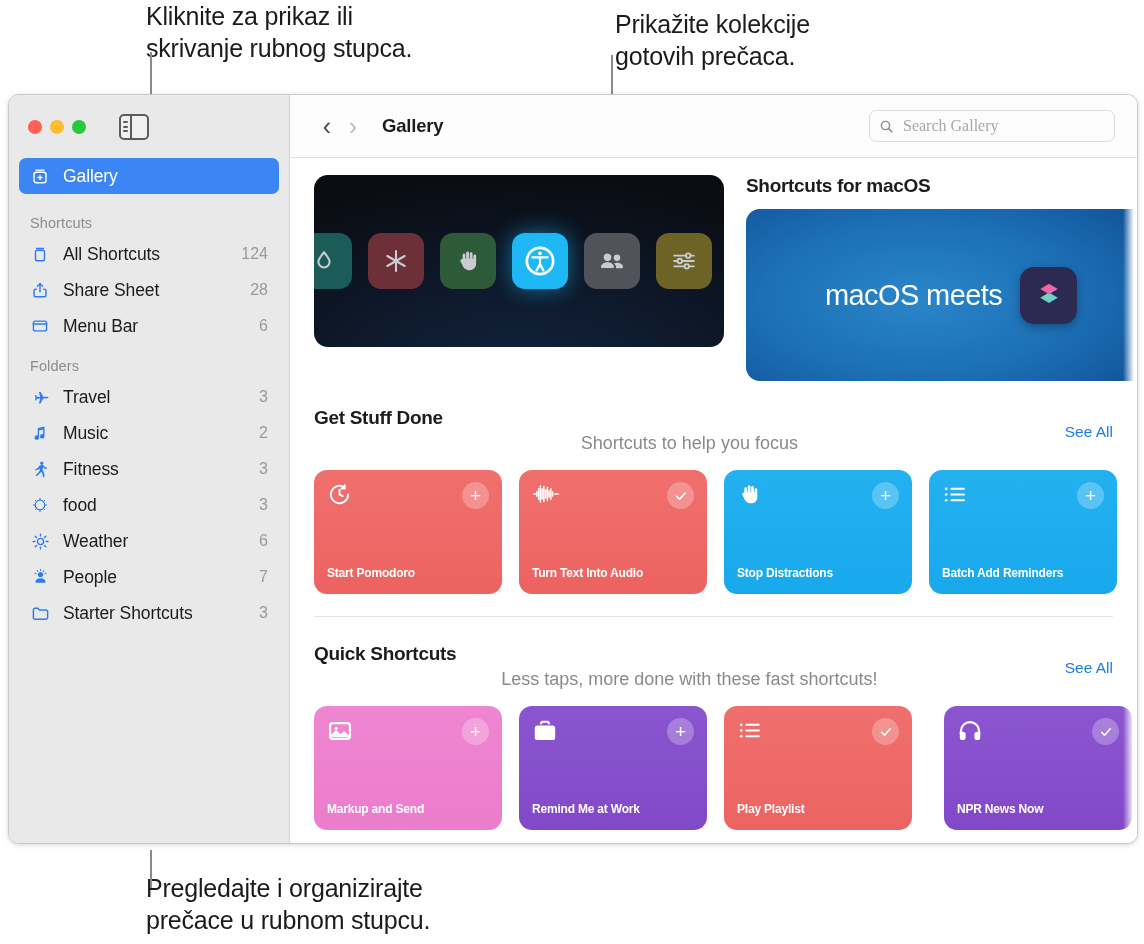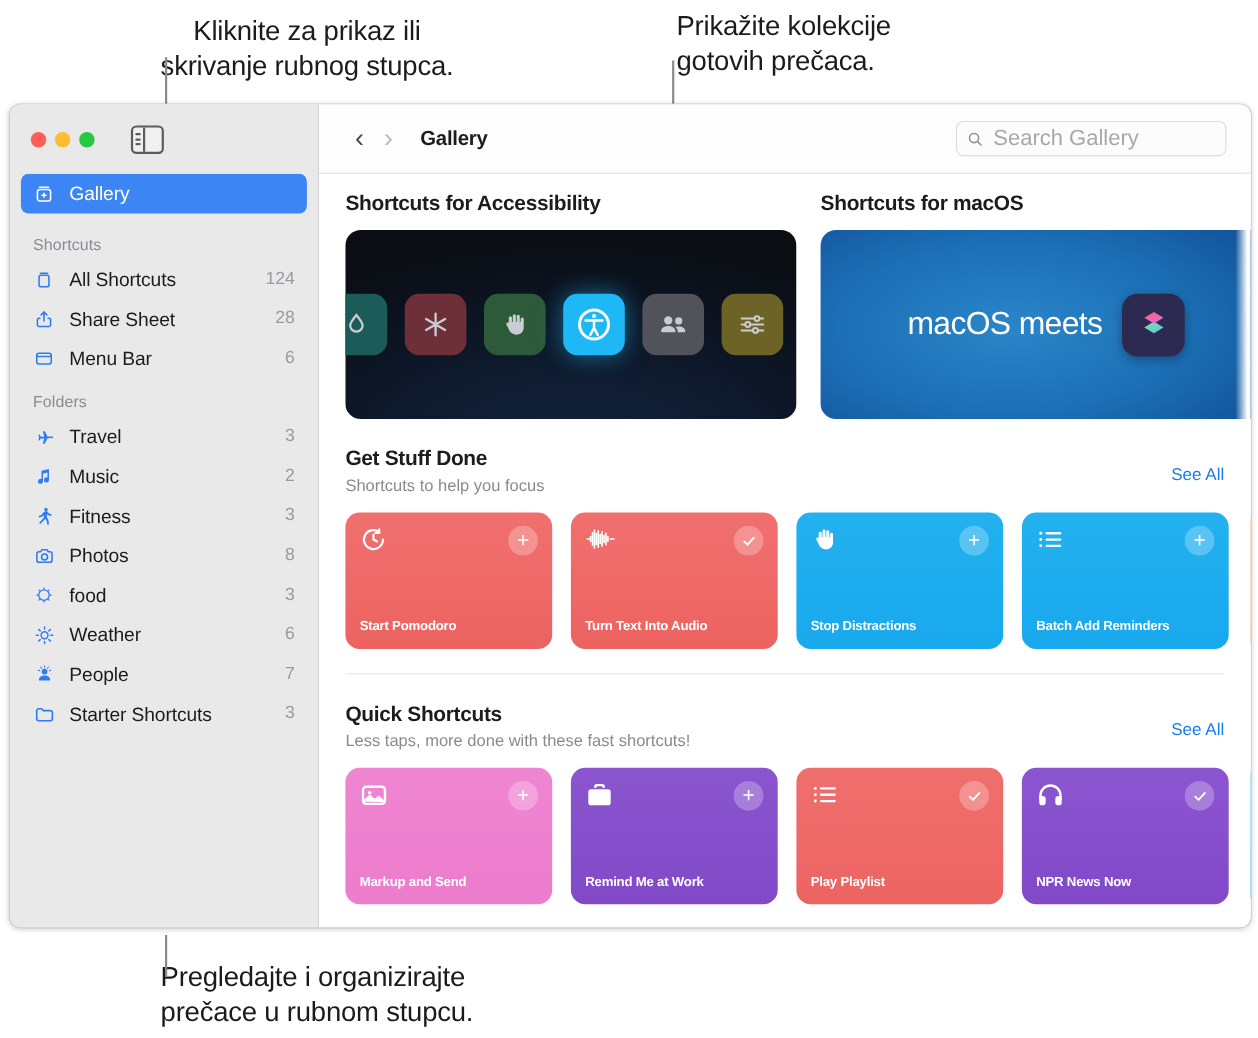--- a/index.html
+++ b/index.html
@@ -14,21 +14,21 @@
 
   
   .callout{
     position:absolute;
     color:#1b1b1b;
     font-size:25px;
     line-height:32px;
     white-space:pre-line;
     letter-spacing:-0.2px;
   }
-  #callout-sidebar-toggle{left:146px;top:12px;text-align:center;}
+  #callout-sidebar-toggle{left:146px;top:0;}
   #callout-gallery{left:615px;top:8px;}
   #callout-bottom{left:146px;top:872px;}
 
   .leader{
     position:absolute;
     background:#8a8a8a;
     width:2px;
   }
   #leader-sidebar-toggle{left:150px;top:52px;height:62px;}
   #leader-gallery{left:611px;top:55px;height:163px;}
@@ -156,21 +156,21 @@
     border:1px solid #dcdcdc;
     border-radius:7px;
     background:#fcfcfc;
     display:flex;align-items:center;
     padding:0 9px;
     box-sizing:border-box;
   }
   .searchbox .mag{margin-right:7px;display:flex;align-items:center;color:#8e8e93;}
   .searchbox input{
     border:0;outline:0;background:transparent;
-    font-family:Liberation Sans, sans-serif;font-size:20px;color:#1c1c1e;width:100%;
+    font-family:Liberation Serif, serif;font-size:16px;color:#1c1c1e;width:100%;
   }
   .searchbox input::placeholder{color:#a7a7ac;}
 
   .content{
     flex:1;overflow:hidden;position:relative;
     padding:0 0 0 24px;
   }
 
   
   .banner-row{display:flex;gap:22px;padding-top:17px;}
@@ -225,21 +225,21 @@
   
   .section{padding-top:26px;}
   .sec-divider{
     height:1px;background:#e4e4e4;margin:22px 24px 0 0;
   }
   .sec-head{display:flex;align-items:flex-start;padding-right:24px;}
   .sec-titles{flex:1;}
   .sec-title{
     font-size:19px;font-weight:bold;color:#1c1c1e;letter-spacing:-0.3px;
   }
-  .sec-sub{font-size:15px;color:#8a8a8e;margin-top:4px;}
+  .sec-sub{font-size:18px;color:#8a8a8e;margin-top:4px;text-align:center;}
   .see-all{
     font-size:15.5px;color:#1a7bf0;cursor:pointer;margin-top:16px;white-space:nowrap;
   }
 
   .card-row{display:flex;gap:17px;margin-top:16px;}
   .card{
     flex:0 0 188px;height:124px;border-radius:13px;
     position:relative;padding:12px 13px;box-sizing:border-box;
     display:flex;flex-direction:column;justify-content:space-between;
     cursor:pointer;overflow:hidden;
@@ -257,21 +257,21 @@
     letter-spacing:-0.2px;
   }
   .card.partial{flex:0 0 30px;}
 
   .c-red{background:linear-gradient(180deg,#f0706e 0%,#ec6361 100%);}
   .c-blue{background:linear-gradient(180deg,#23b1f0 0%,#18a8ec 100%);}
   .c-orange{background:linear-gradient(180deg,#f5a44e 0%,#f29a41 100%);}
   .c-pink{background:linear-gradient(180deg,#ef86d2 0%,#ec7ccc 100%);}
   .c-purple{background:linear-gradient(180deg,#8b55cf 0%,#8149c7 100%);}
   .c-red2{background:linear-gradient(180deg,#ef6f6d 0%,#ec6462 100%);}
-  .c-purple2{background:linear-gradient(180deg,#8c55d0 0%,#8149c8 100%);}
+  .c-purple2{background:linear-gradient(180deg,#8c55d0 0%,#8149c8 100%);margin-left:15px;}
 
   .fade-right{
     position:absolute;right:0;top:0;bottom:0;width:14px;
     background:linear-gradient(90deg,rgba(255,255,255,0),#ffffff 78%);
     pointer-events:none;
   }
 </style>
 </head>
 <body>
 
@@ -382,30 +382,20 @@
         <span class="ic">
           <svg width="18" height="18" viewBox="0 0 24 24" fill="currentColor">
             <circle cx="14.4" cy="4.2" r="2.1"></circle>
             <path d="M12.9 7.1c-1 .2-1.9.8-2.5 1.7L8.8 11l-2.6.9a1 1 0 0 0 .6 1.9l3-1c.3-.1.6-.3.8-.6l.7-1 .7 2.6-2.6 3.1-2.6 2.6a1.1 1.1 0 1 0 1.6 1.5l3.3-3.3 2.1-2.1 1.5 3 .5 3.1a1.1 1.1 0 0 0 2.2-.3l-.5-3.6c0-.3-.1-.5-.2-.7l-2-4 .9-3.4 1.4 1.6c.2.2.5.4.8.4h2a1 1 0 0 0 0-2h-1.6l-2.3-2.7c-.6-.7-1.6-1-2.5-.9z"></path>
           </svg>
         </span>
         <span class="label">Fitness</span>
         <span class="count">3</span>
       </div>
 
-      <div class="nav-row">
-        <span class="ic">
-          <svg width="19" height="19" viewBox="0 0 24 24" fill="none" stroke="currentColor" stroke-width="1.8" stroke-linecap="round" stroke-linejoin="round">
-            <path d="M3.2 9.4a2.4 2.4 0 0 1 2.4-2.4h2l1.3-2.2h6l1.3 2.2h2a2.4 2.4 0 0 1 2.4 2.4v7.4a2.4 2.4 0 0 1-2.4 2.4H5.6a2.4 2.4 0 0 1-2.4-2.4z"></path>
-            <circle cx="12" cy="13" r="3.4"></circle>
-          </svg>
-        </span>
-        <span class="label">Photos</span>
-        <span class="count">8</span>
-      </div>
 
       <div class="nav-row">
         <span class="ic">
           <svg width="18" height="18" viewBox="0 0 24 24" fill="none" stroke="currentColor" stroke-width="1.6">
             <circle cx="12" cy="12" r="6.4"></circle>
             <g stroke-width="1.3" stroke-linecap="round">
               <path d="M12 3.2v1.8M12 19v1.8M3.2 12h1.8M19 12h1.8M5.8 5.8l1.3 1.3M16.9 16.9l1.3 1.3M18.2 5.8l-1.3 1.3M7.1 16.9l-1.3 1.3"></path>
             </g>
           </svg>
         </span>
@@ -467,21 +457,20 @@
         </span>
         <input type="text" placeholder="Search Gallery" style="">
       </div>
     </div>
 
     <div class="content">
 
       <div class="banner-row">
 
         <div class="banner-block">
-          <div class="banner-title">Shortcuts for Accessibility</div>
           <div class="banner-card banner-a">
             <div class="icon-strip">
               <div class="app-ic teal">
                 <svg width="26" height="26" viewBox="0 0 24 24" fill="none" stroke="currentColor" stroke-width="1.9">
                     <path d="M12 4c3 3.6 5.2 6.2 5.2 8.8A5.2 5.2 0 0 1 12 18a5.2 5.2 0 0 1-5.2-5.2C6.8 10.2 9 7.6 12 4z"></path>
                   </svg>
               </div>
               <div class="app-ic maroon">
                 <svg width="28" height="28" viewBox="0 0 24 24" fill="none" stroke="currentColor" stroke-width="1.8" stroke-linecap="round">
                     <path d="M12 3.5v17M4.6 7.7l14.8 8.6M19.4 7.7L4.6 16.3"></path>

